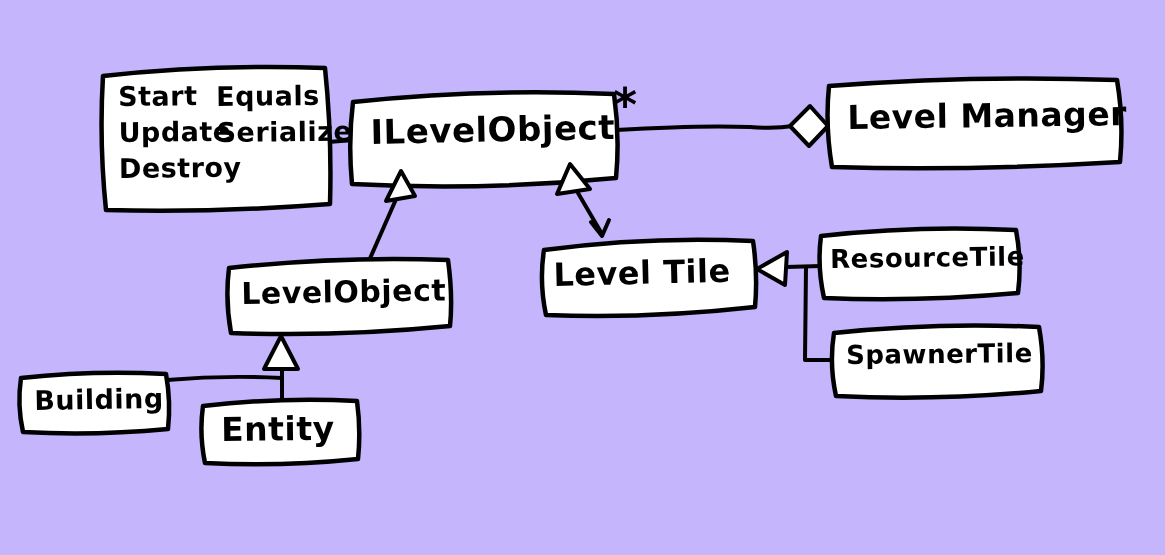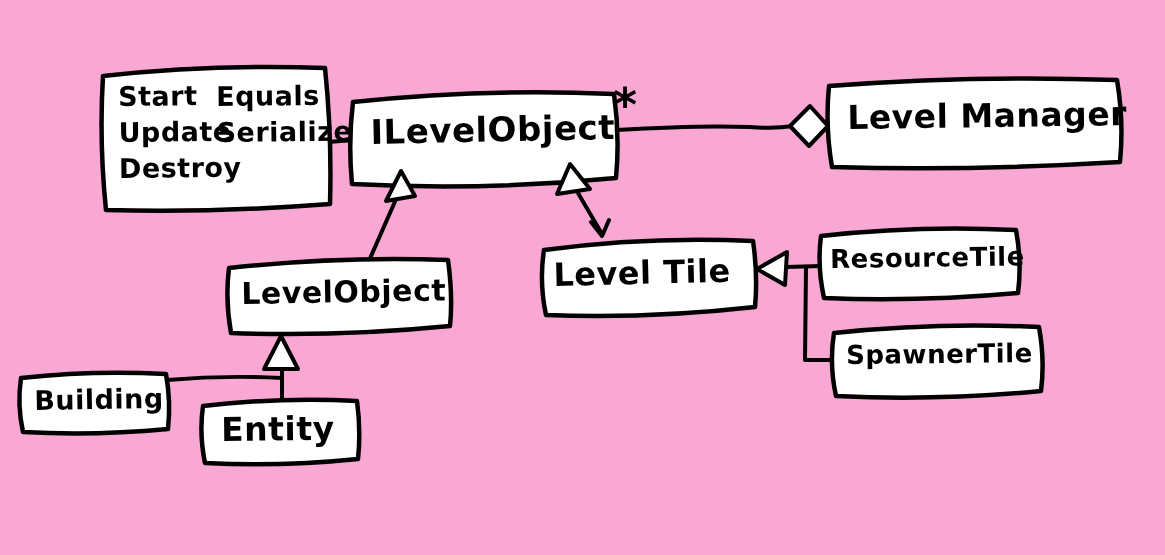--- a/index.html
+++ b/index.html
@@ -5,21 +5,21 @@
   html, body {
     margin: 0;
     padding: 0;
     background: #ffffff;
     font-family: "DejaVu Sans", sans-serif;
   }
   #canvas {
     position: relative;
     width: 1165px;
     height: 555px;
-    background: #f9a8d4;
+    background: #c4b5fd;
     overflow: hidden;
   }
   #strokes {
     position: absolute;
     left: 0;
     top: 0;
     width: 1165px;
     height: 555px;
   }
   .label {

